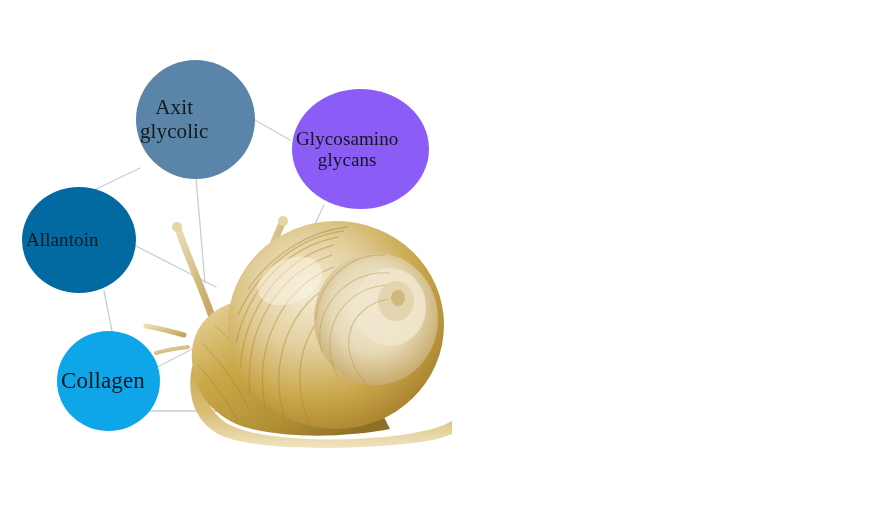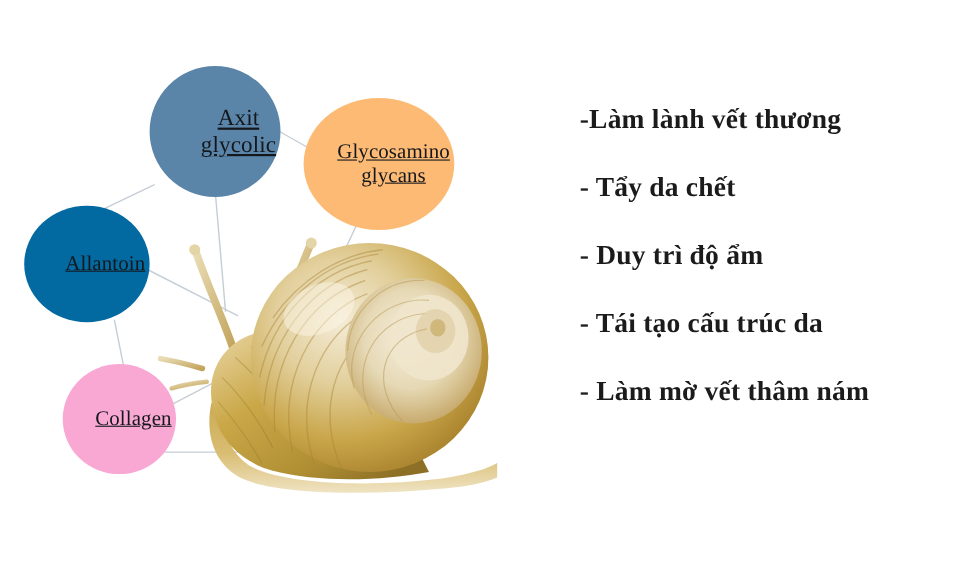--- a/index.html
+++ b/index.html
@@ -38,54 +38,53 @@
     top: 185px;
     width: 340px;
     height: 275px;
   }
 
   .node {
     position: absolute;
     border-radius: 50%;
     display: flex;
     align-items: center;
-    justify-content: flex-end;
+    justify-content: flex-start;
     text-align: center;
     color: #14181c;
     line-height: 1.12;
     letter-spacing: .1px;
     box-sizing: border-box;
     user-select: none;
-    text-decoration: underline;
   }
   .node-label {
     display: block;
     padding: 0 4px;
     white-space: pre-line;
   }
 
   #node-axit-glycolic {
     left: 136px; top: 60px; width: 119px; height: 119px;
     background: #5b85a8;
     font-size: 21px;
   }
   #node-glycosaminoglycans {
-    left: 276px; top: 89px; width: 137px; height: 120px;
-    background: #fdba74;
+    left: 292px; top: 89px; width: 137px; height: 120px;
+    background: #8b5cf6;
     font-size: 19px;
   }
   #node-allantoin {
     left: 22px; top: 187px; width: 114px; height: 106px;
     background: #0369a1;
     font-size: 19px;
   }
   #node-collagen {
     left: 57px; top: 331px; width: 103px; height: 100px;
-    background: #f9a8d4;
-    font-size: 19px;
+    background: #0ea5e9;
+    font-size: 23px;
   }
 
   
   #benefits {
     position: absolute;
     left: 527px;
     top: 96px;
     width: 345px;
   }
   .benefit-row {
@@ -219,21 +218,14 @@
 
     <div class="node" id="node-allantoin">
       <span class="node-label">Allantoin</span>
     </div>
 
     <div class="node" id="node-collagen">
       <span class="node-label">Collagen</span>
     </div>
   </div>
 
-  <div id="benefits">
-    <span class="benefit-row">-Làm lành vết thương</span>
-    <span class="benefit-row">- Tẩy da chết</span>
-    <span class="benefit-row">- Duy trì độ ẩm</span>
-    <span class="benefit-row">- Tái tạo cấu trúc da</span>
-    <span class="benefit-row">- Làm mờ vết thâm nám</span>
-  </div>
 
 </div>
 
 </body></html>

